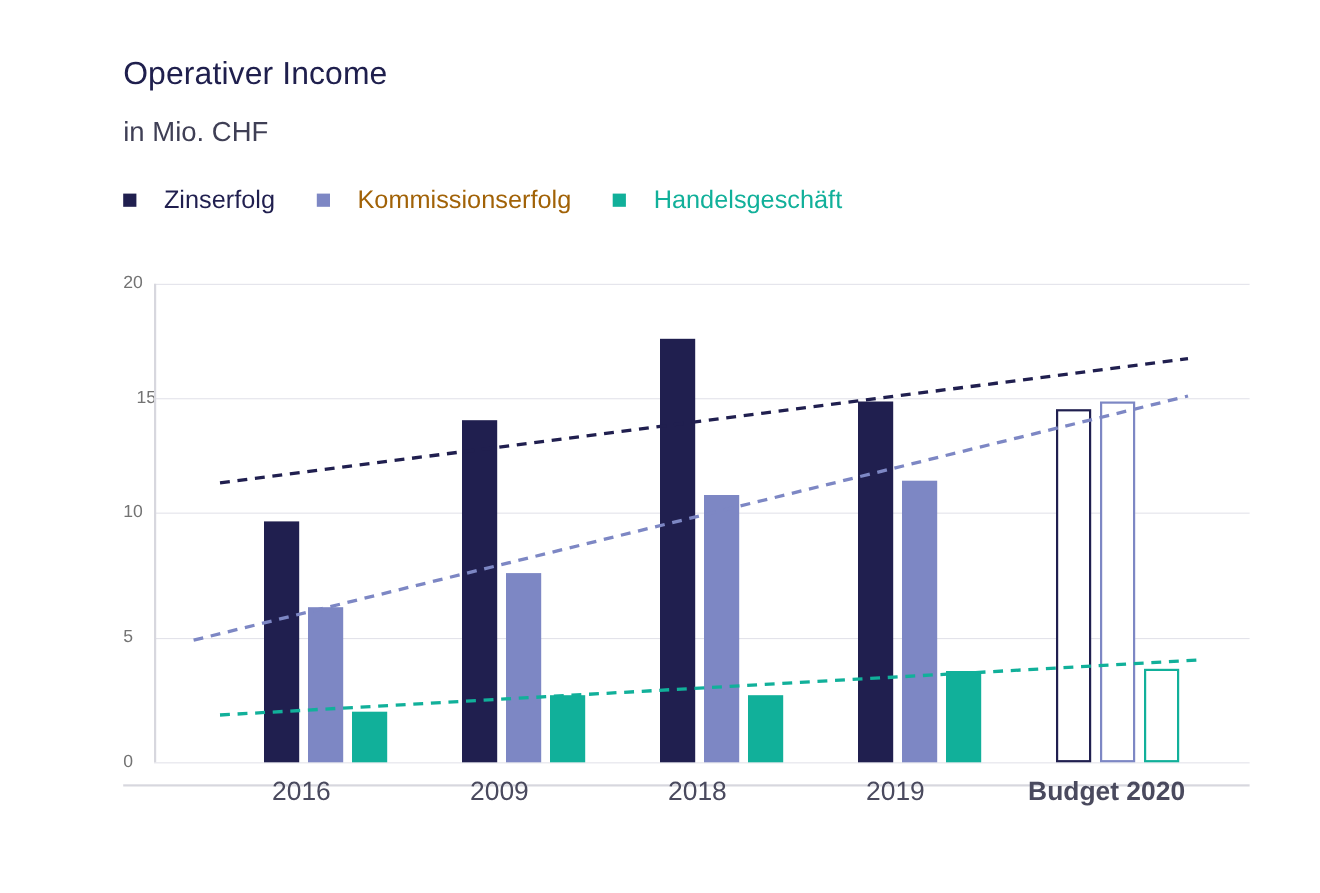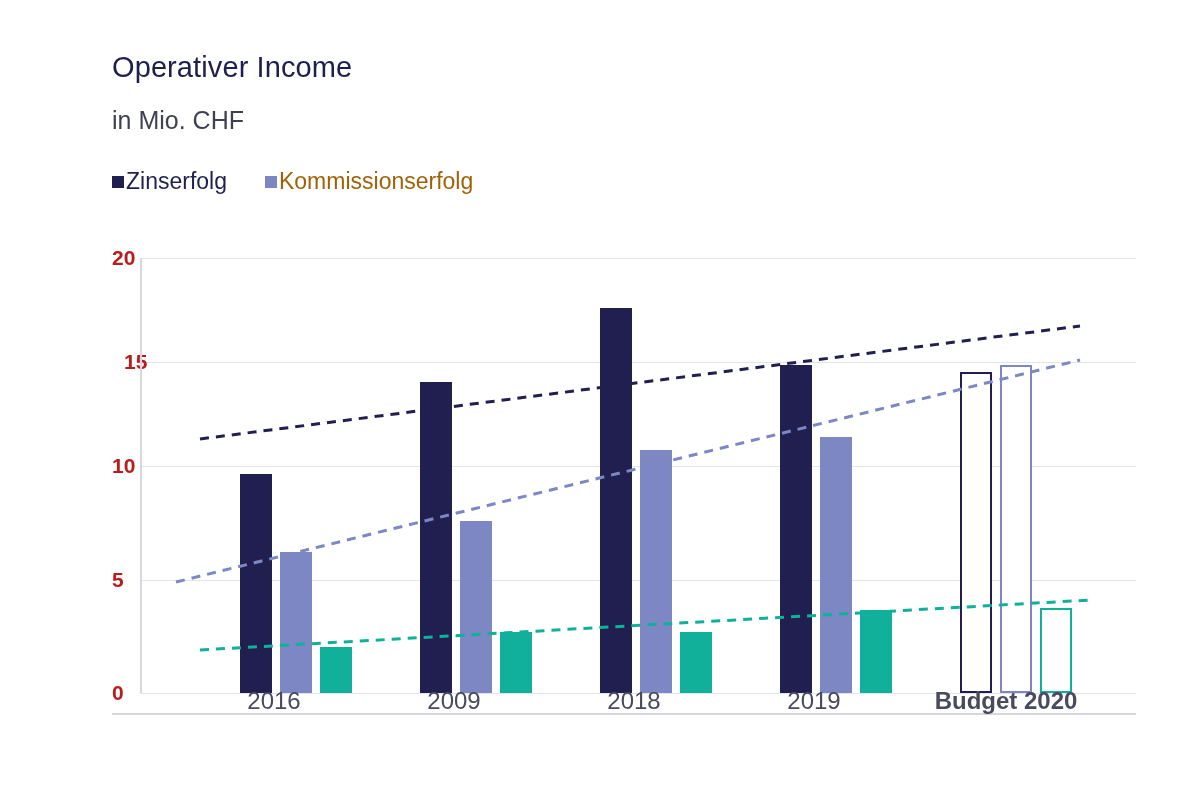--- a/index.html
+++ b/index.html
@@ -44,21 +44,21 @@
     position: absolute;
     left: 112px;
     top: 168px;
     display: flex;
     align-items: center;
     gap: 38px;
   }
   .legend-item {
     display: flex;
     align-items: center;
-    gap: 2px;
+    gap: 25px;
     font-size: 23px;
     justify-content: space-between;
   }
   .legend-swatch {
     width: 12px;
     height: 12px;
     display: inline-block;
   }
 
   
@@ -74,24 +74,23 @@
     left: 28px;
     right: 0;
     height: 1px;
     background: #e3e3ea;
   }
   .axis-label {
     position: absolute;
     left: 0;
     width: 34px;
     text-align: left;
-    font-size: 21px;
-    color: #b91c1c;
+    font-size: 16px;
+    color: #737373;
     transform: translateY(-50%);
-    font-weight: bold;
   }
   .y-axis-line {
     position: absolute;
     left: 28px;
     top: 0;
     bottom: 0;
     width: 2px;
     background: #d7d7de;
   }
   .x-axis-line {
@@ -112,21 +111,21 @@
   }
   .bar {
     position: absolute;
     bottom: 0;
     box-sizing: border-box;
   }
 
   .x-labels {
     position: absolute;
     left: 140px;
-    top: 687px;
+    top: 706px;
     width: 996px;
     height: 40px;
   }
   .x-label {
     position: absolute;
     font-size: 24px;
     color: #4a4a5e;
     transform: translateX(-50%);
     white-space: nowrap;
   }
@@ -142,20 +141,24 @@
   </div>
 
   <div class="legend">
     <div class="legend-item">
       <span class="legend-swatch" style="background:#201f4f"></span>
       <span style="color:#201f4f">Zinserfolg</span>
     </div>
     <div class="legend-item">
       <span class="legend-swatch" style="background:#7d87c4"></span>
       <span style="color:#a16207">Kommissionserfolg</span>
+    </div>
+    <div class="legend-item">
+      <span class="legend-swatch" style="background:#11b09a"></span>
+      <span style="color:#11b09a">Handelsgeschäft</span>
     </div>
   </div>
 
   <div class="plot">
 
     <div class="gridline" style="top:0px;"></div>
     <div class="axis-label" style="top:0px;">20</div>
 
     <div class="gridline" style="top:104px;"></div>
     <div class="axis-label" style="top:104px;margin-left:12px;">15</div>

